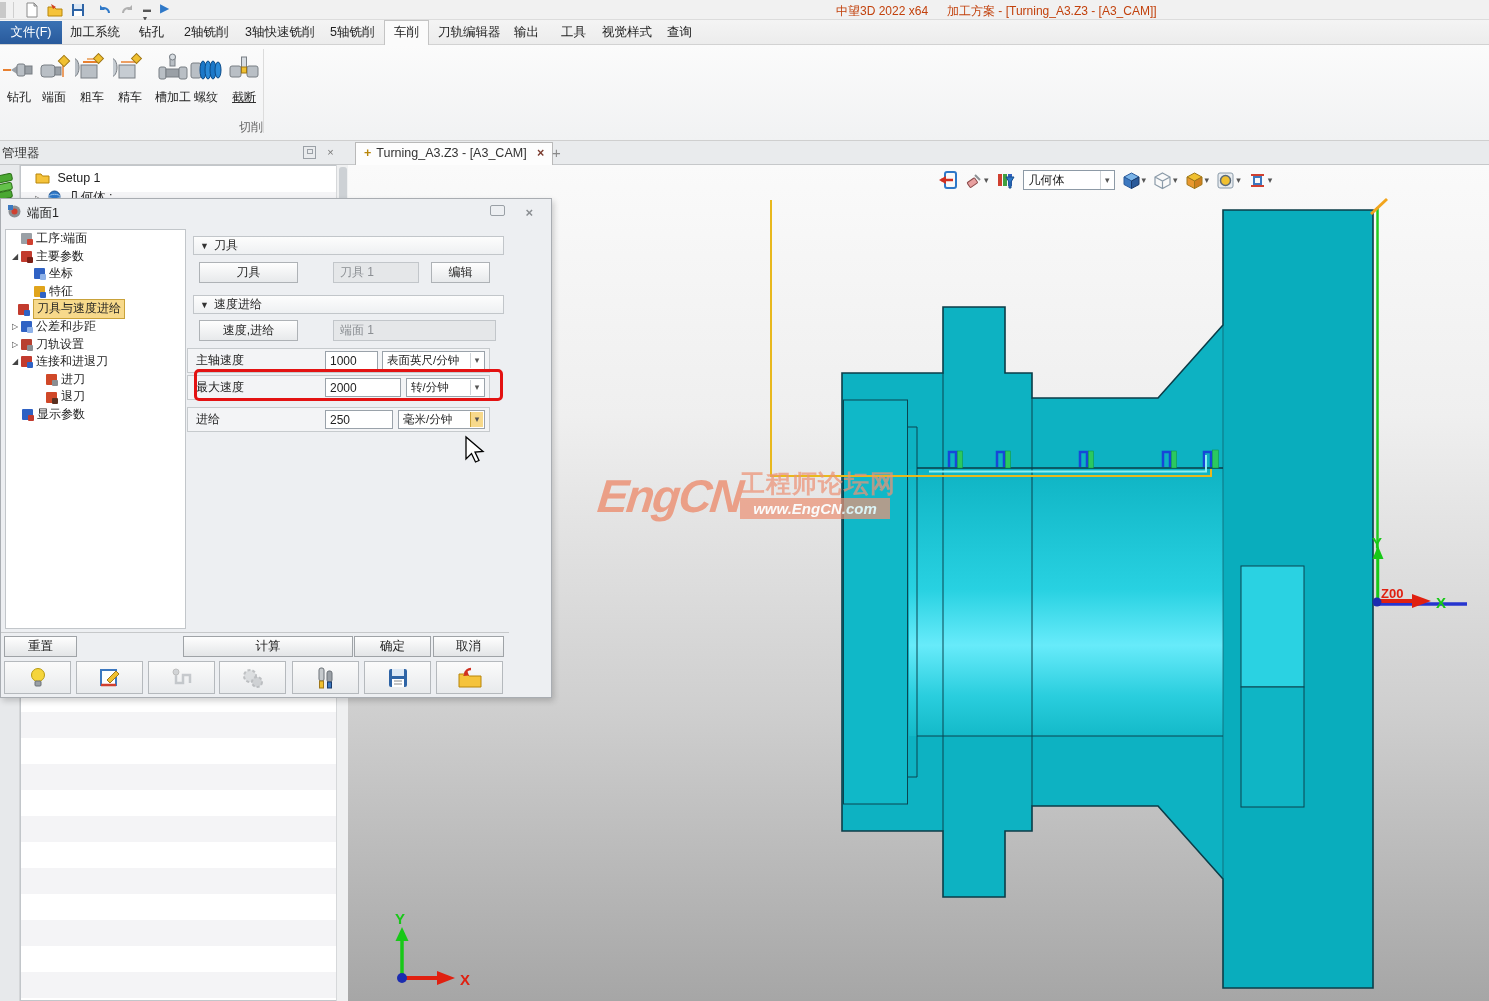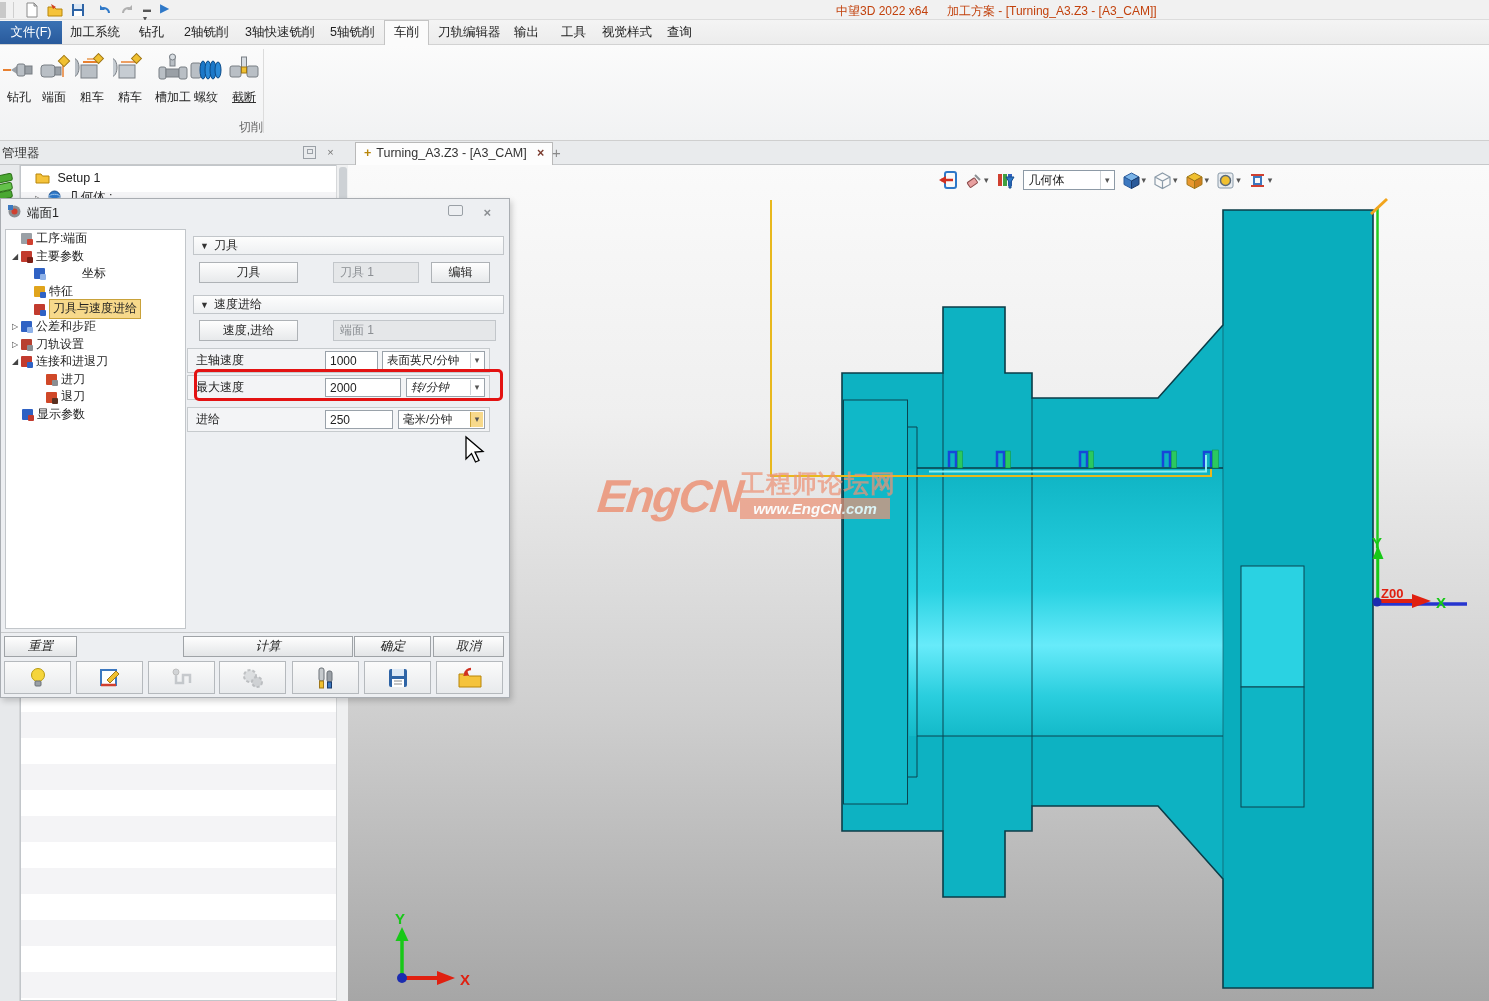--- a/index.html
+++ b/index.html
@@ -44,41 +44,41 @@
   .caret { font-size:9px; color:#555; }
   .combo { width:92px; height:20px; background:#fff; border:1px solid #8d9aa6; display:flex; align-items:center; font-size:12px; color:#222; padding-left:5px; }
   .combo .caret { margin-left:auto; padding:0 4px; border-left:1px solid #d0d4d8; height:100%; display:flex; align-items:center; }
   
   .watermark { position:absolute; left:250px; top:300px; width:330px; height:64px; opacity:.85; }
   .wm-brand { position:absolute; left:0; top:4px; font-size:46px; font-weight:bold; font-style:italic; color:#ec9377; letter-spacing:-2px; transform:skewX(-6deg); }
   .wm-cn { position:absolute; left:142px; top:2px; font-size:25px; font-weight:bold; color:rgba(236,147,119,.85); letter-spacing:1px; white-space:nowrap; }
   .wm-url-strip { position:absolute; left:142px; top:33px; width:150px; height:21px; background:rgba(236,147,119,.85); color:#fff;
     font-size:15px; font-weight:bold; font-style:italic; line-height:21px; text-align:center; }
   
-  .dialog { left:0; top:198px; width:510px; height:500px; background:#edeff2; border:1px solid #a9adb2; z-index:30; box-shadow:2px 3px 6px rgba(0,0,0,.18); }
+  .dialog { left:0; top:198px; width:552px; height:500px; background:#edeff2; border:1px solid #a9adb2; z-index:30; box-shadow:2px 3px 6px rgba(0,0,0,.18); }
   .dlg-title { position:absolute; left:26px; top:6px; font-size:12.5px; color:#222; }
   .dlg-hicon { position:absolute; top:6px; color:#8a8e92; }
   .dtree { position:absolute; left:4px; top:30px; width:181px; height:400px; background:#fff; border:1px solid #c2c6ca; overflow:hidden; }
   .dtrow { position:relative; height:17.6px; line-height:17.6px; font-size:12px; color:#222; white-space:nowrap; display:flex; align-items:center; }
   .dtrow .exp { width:12px; display:inline-block; text-align:center; font-size:8px; color:#444; flex:none; }
   .ti { display:inline-block; width:11px; height:11px; margin-right:4px; flex:none; background:var(--c1); position:relative; border-radius:1px; }
   .ti::after { content:""; position:absolute; right:-1px; bottom:-1px; width:6px; height:6px; background:var(--c2); border-radius:1px; }
   .dtrow.sel .lbl { background:#f7d98b; border:1px solid #c9a23a; padding:0 3px; }
   .sechdr { position:absolute; left:192px; width:311px; height:19px; background:linear-gradient(#fdfdfd,#eef0f2); border:1px solid #c2c6ca;
     font-size:12px; color:#222; line-height:17px; padding-left:6px; }
   .sechdr .tri { font-size:9px; margin-right:5px; color:#333; }
   .dbtn { position:absolute; height:21px; background:linear-gradient(#fefefe,#e7e9eb); border:1px solid #aeb2b6; text-align:center; line-height:19px; font-size:12px; color:#222; }
   .dfield { position:absolute; height:21px; background:#e5e7e9; border:1px solid #c2c6ca; line-height:19px; font-size:12px; color:#8b8f93; padding-left:6px; }
   .prow { position:absolute; left:186px; width:303px; height:25px; background:#f3f4f6; border:1px solid #c6cacd; }
   .prow .plabel { position:absolute; left:8px; top:3px; font-size:12px; color:#222; }
   .pinput { position:absolute; top:2px; height:19px; border:1px solid #9aa2aa; background:#fff; font-size:12px; padding-left:4px; font-family:inherit; color:#222; }
   .punit { position:absolute; top:2px; height:19px; background:#fff; border:1px solid #9aa2aa; font-size:11.5px; color:#222; line-height:17px; padding-left:4px; white-space:nowrap; }
   .punit .caret { position:absolute; right:1px; top:1px; bottom:1px; width:13px; display:flex; align-items:center; justify-content:center; border-left:1px solid #d0d4d8; }
   .redbox { position:absolute; left:193px; top:170px; width:309px; height:32px; border:3px solid #e31212; border-radius:5px; z-index:5; }
-  .dfooter-btn { position:absolute; top:437px; height:21px; background:linear-gradient(#fefefe,#e3e5e7); border:1px solid #9fa3a7; text-align:center; line-height:19px; font-size:12.5px; color:#222;font-style:italic; }
+  .dfooter-btn { position:absolute; top:437px; height:21px; background:linear-gradient(#fefefe,#e3e5e7); border:1px solid #9fa3a7; text-align:center; line-height:19px; font-size:12.5px; color:#222; }
   .ibtn { position:absolute; top:462px; width:67px; height:33px; background:linear-gradient(#fbfbfb,#e8eaec); border:1px solid #b5b9bd; display:flex; align-items:center; justify-content:center; }
   .dlg-sep { position:absolute; left:0; top:433px; width:508px; height:1px; background:#c6c8ca; }
   
   .cursor { z-index:60; }
 </style>
 </head>
 <body>
 
 <div class="abs titlebar">
   <span class="qicon" style="left:0;width:6px;background:#c9c9c9;"></span>
@@ -392,29 +392,29 @@
     <div class="dtrow" style="padding-left:3px;">
         <span class="exp"></span>
         <i class="ti" style="--c1:#9aa0a6;--c2:#d04030;"></i>
         <span class="lbl">工序:端面</span>
       </div>
     <div class="dtrow" style="padding-left:3px;">
         <span class="exp">◢</span>
         <i class="ti" style="--c1:#c23b2e;--c2:#7a1f16;"></i>
         <span class="lbl">主要参数</span>
       </div>
-    <div class="dtrow" style="padding-left:28px;gap:33px;">
+    <div class="dtrow" style="padding-left:28px;">
         <i class="ti" style="--c1:#2f62c4;--c2:#8fb2e8;"></i>
         <span class="lbl">坐标</span>
       </div>
     <div class="dtrow" style="padding-left:28px;">
         <i class="ti" style="--c1:#e0a41c;--c2:#2f62c4;"></i>
         <span class="lbl">特征</span>
       </div>
-    <div class="dtrow sel" style="padding-left:28px;">
+    <div class="dtrow sel" style="padding-left:12px;">
         <i class="ti" style="--c1:#c23b2e;--c2:#2f62c4;"></i>
         <span class="lbl">刀具与速度进给</span>
       </div>
     <div class="dtrow" style="padding-left:3px;">
         <span class="exp">▷</span>
         <i class="ti" style="--c1:#2f62c4;--c2:#8fb2e8;"></i>
         <span class="lbl">公差和步距</span>
       </div>
     <div class="dtrow" style="padding-left:3px;">
         <span class="exp">▷</span>
@@ -450,21 +450,21 @@
   <div class="dfield" style="left:332px;top:121px;width:163px;">端面 1</div>
 
   <div class="prow" style="top:149px;">
     <span class="plabel">主轴速度</span>
     <input class="pinput" style="left: 137px; width: 53px;" value="1000">
     <div class="punit" style="left:194px;width:103px;"><span>表面英尺/分钟</span><span class="caret">▾</span></div>
   </div>
   <div class="prow" style="top:176px;">
     <span class="plabel">最大速度</span>
     <input class="pinput" style="left: 137px; width: 76px;" value="2000">
-    <div class="punit" style="left:218px;width:79px;font-style:italic;"><span>转/分钟</span><span class="caret">▾</span></div>
+    <div class="punit" style="left:218px;width:79px;"><span>转/分钟</span><span class="caret">▾</span></div>
   </div>
   <div class="redbox"></div>
   <div class="prow" style="top:208px;">
     <span class="plabel">进给</span>
     <input class="pinput" style="left: 137px; width: 68px;" value="250">
     <div class="punit" style="left:210px;width:87px;"><span>毫米/分钟</span><span class="caret" style="background:#f7d98b;border-left:1px solid #c9a23a;">▾</span></div>
   </div>
 
   <div class="dlg-sep"></div>
   <div class="dfooter-btn" style="left:3px;width:73px;">重置</div>

